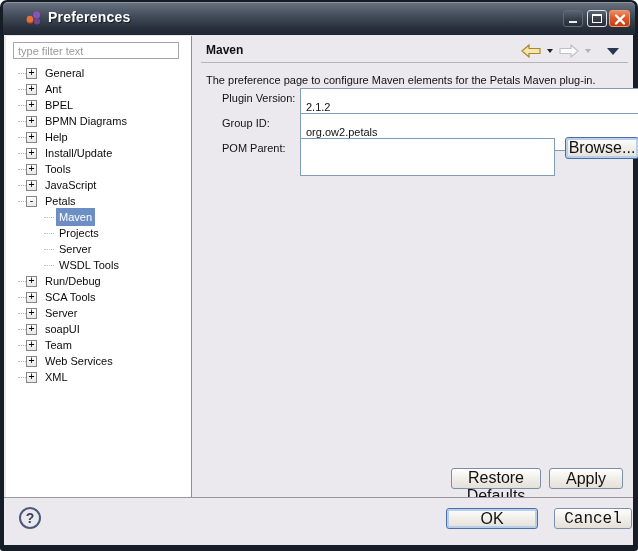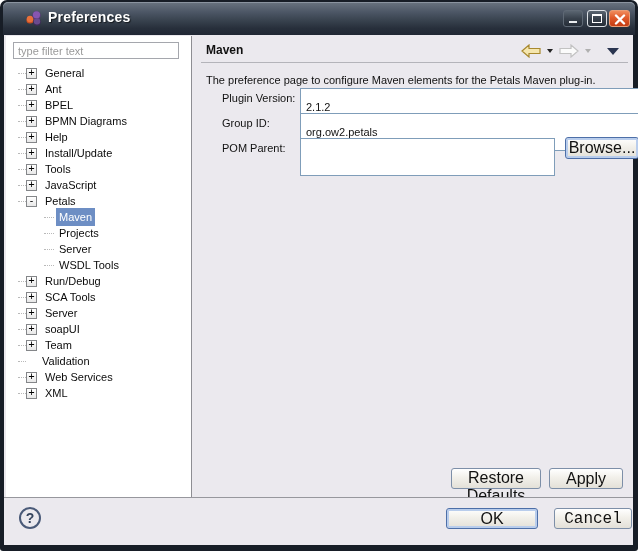--- a/index.html
+++ b/index.html
@@ -269,24 +269,20 @@
             <span class="tree-label">Server</span>
           </div>
           <div class="tree-row">
             <span class="expander">+</span>
             <span class="tree-label">soapUI</span>
           </div>
           <div class="tree-row">
             <span class="expander">+</span>
             <span class="tree-label">Team</span>
           </div>
-          <div class="tree-row leaf0">
-            <span class="stub"></span>
-            <span class="tree-label">Validation</span>
-          </div>
           <div class="tree-row">
             <span class="expander">+</span>
             <span class="tree-label">Web Services</span>
           </div>
           <div class="tree-row">
             <span class="expander">+</span>
             <span class="tree-label">XML</span>
           </div>
         </div>
     </div>

